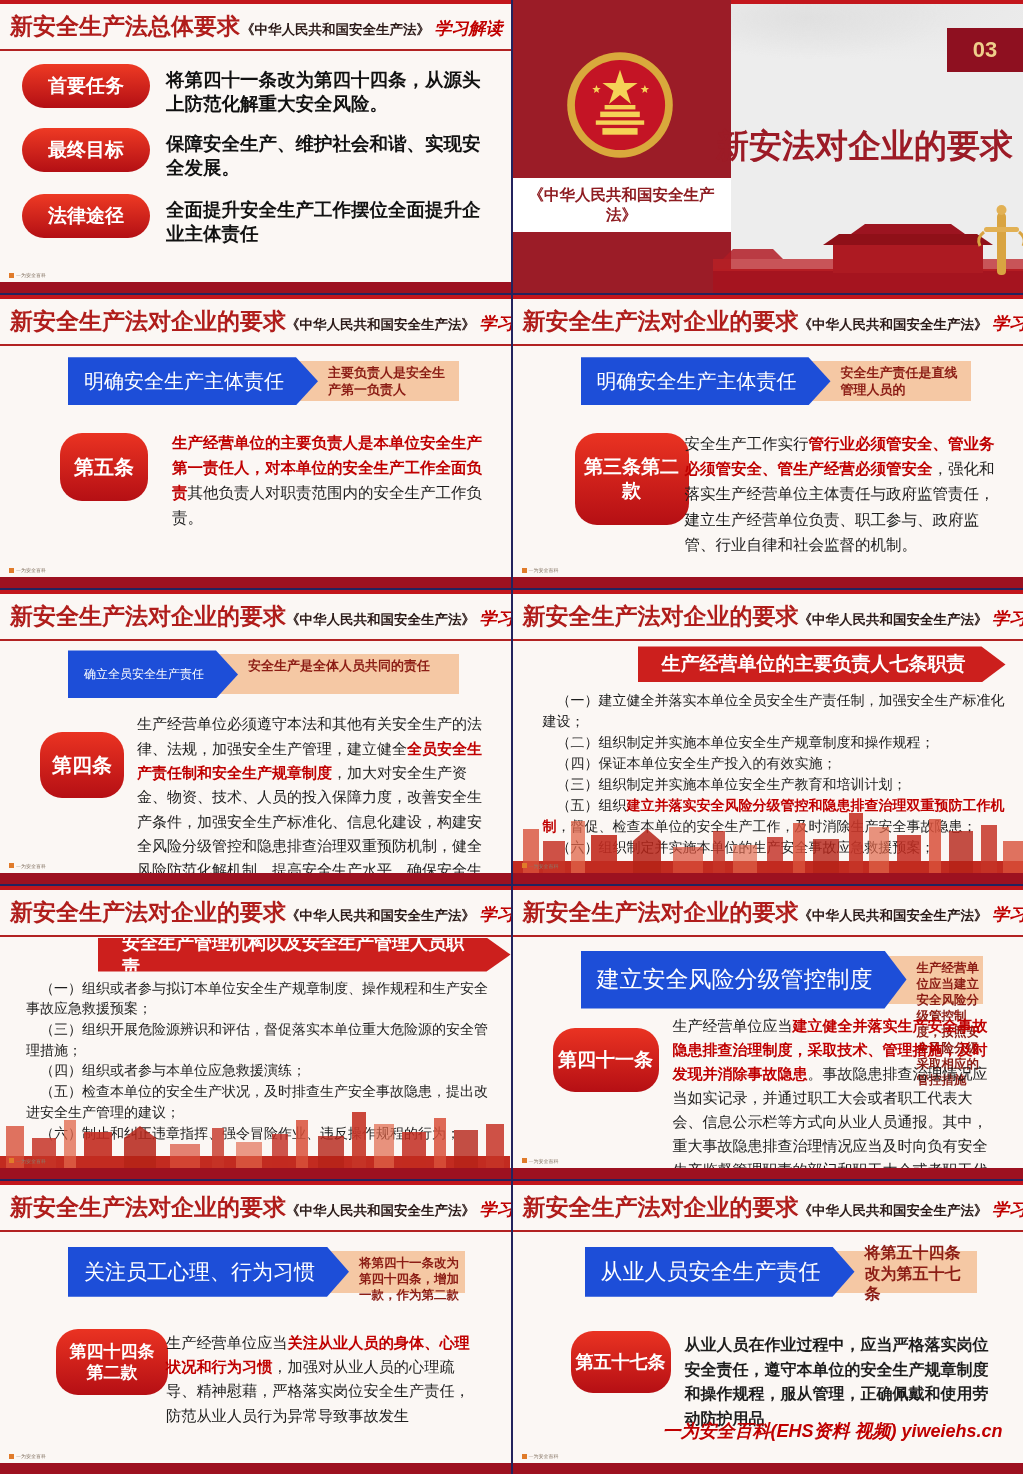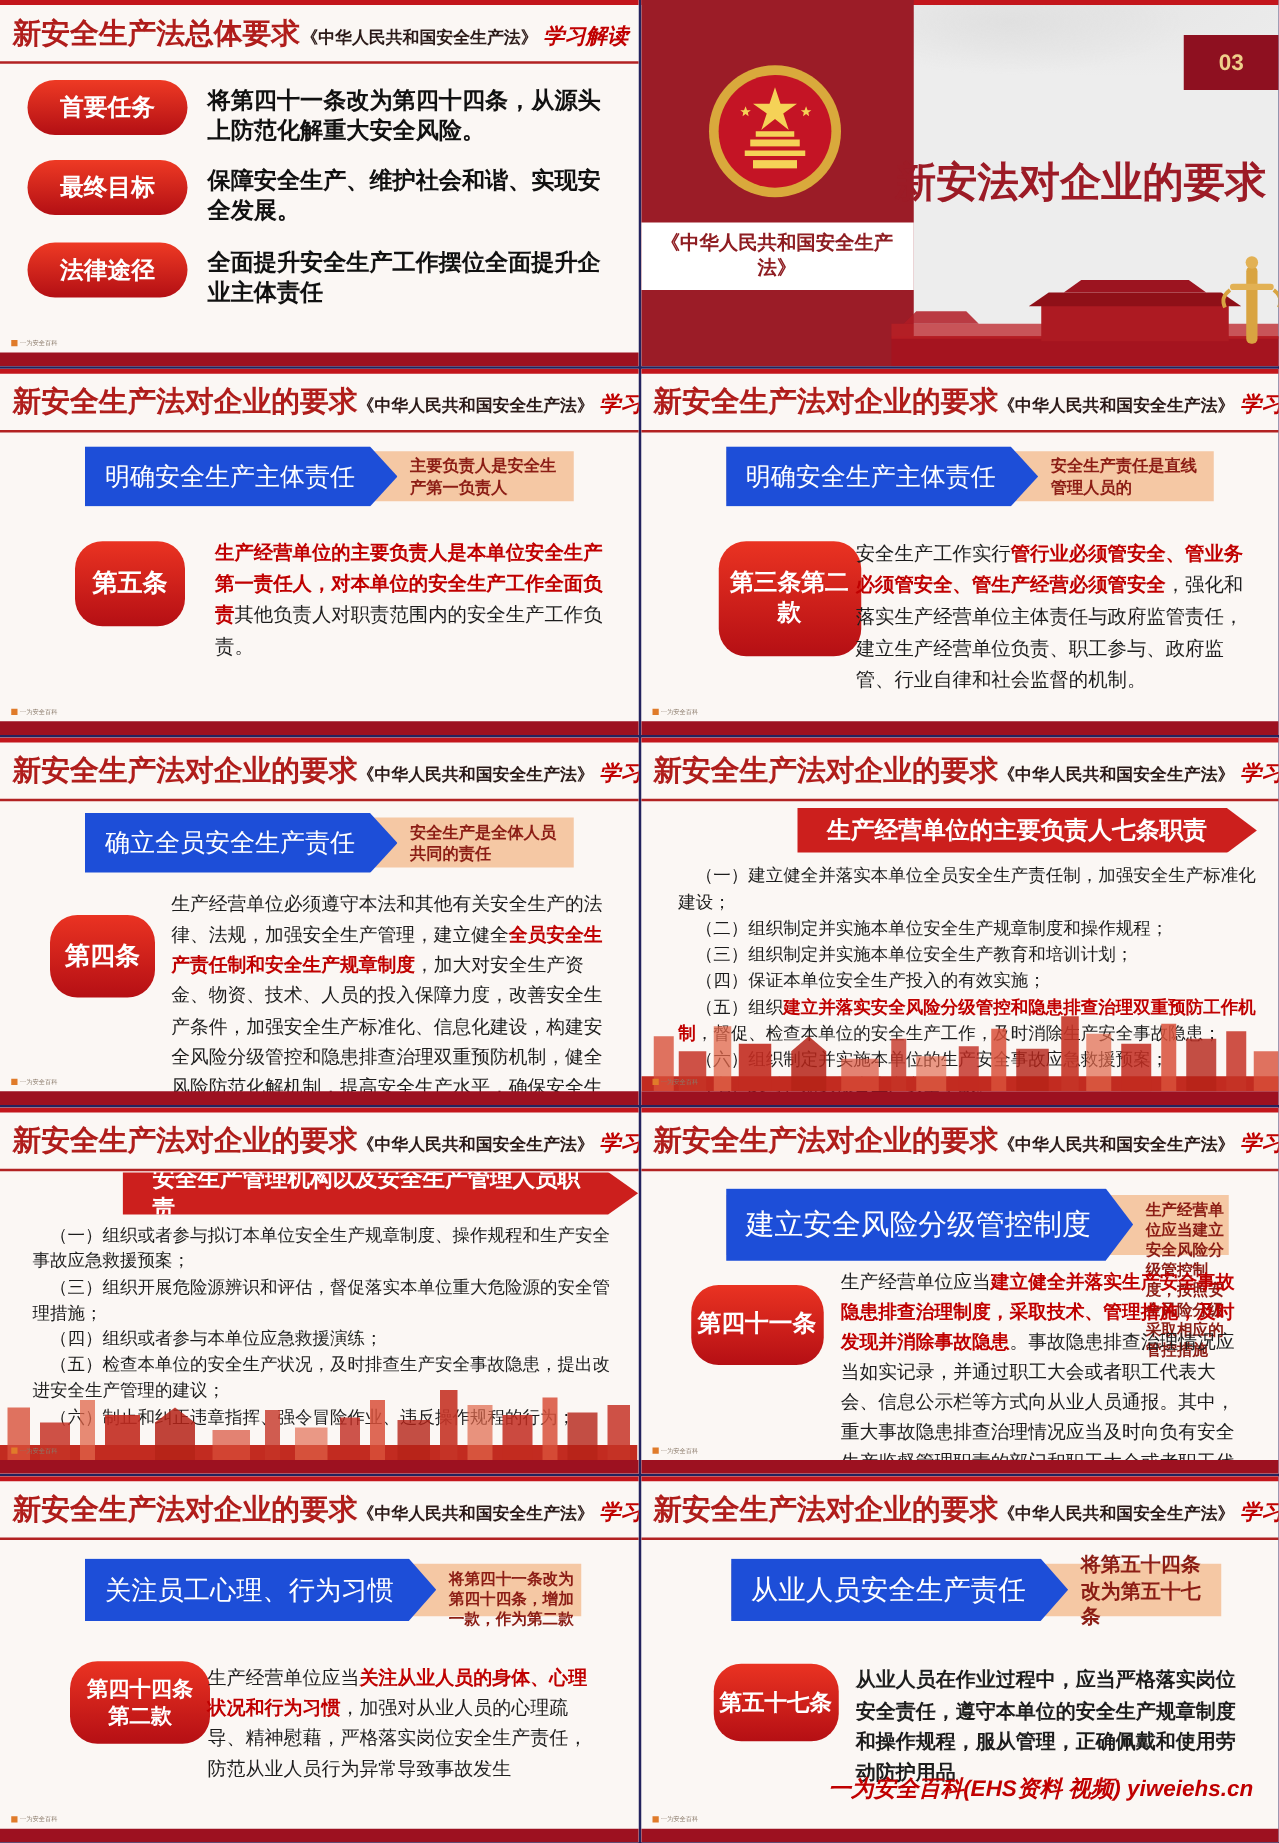--- a/index.html
+++ b/index.html
@@ -43,21 +43,21 @@
   
   .s2{background:#ededed;}
   .s2 .swirl{position:absolute;inset:0;background:
     radial-gradient(ellipse 200px 60px at 58% 6%, #e0e0e0 0%, rgba(224,224,224,0) 70%),
     radial-gradient(ellipse 260px 70px at 75% 3%, #e6e6e6 0%, rgba(230,230,230,0) 75%);}
   .s2l{position:absolute;left:0;top:0;bottom:0;width:218px;background:#9b1c27;}
   .s2banner{position:absolute;left:0;top:178px;width:218px;height:54px;background:#ffffff;
     color:#8e1d22;font-weight:bold;font-size:15.5px;line-height:1.3;text-align:center;
     display:flex;align-items:center;justify-content:center;padding:0 6px;box-sizing:border-box;}
   .s2num{position:absolute;right:0;top:28px;width:76px;height:44px;background:#8e1020;
-    color:#efcf8b;font-weight:bold;font-size:18px;display:flex;align-items:center;justify-content:center;}
+    color:#efcf8b;font-weight:bold;font-size:22px;display:flex;align-items:center;justify-content:center;}
   .s2title{position:absolute;right:10px;top:124px;color:#9c1b26;font-weight:bold;font-size:33px;white-space:nowrap;}
   .s2band{position:absolute;left:218px;right:0;bottom:0;height:24px;background:#a5141f;}
   .artsvg{position:absolute;}
 </style>
 </head>
 <body>
 
 <div id="sheet">
 
   <div class="slide">
@@ -177,21 +177,21 @@
     <div class="topstrip"></div>
     <div class="shead">
       <span class="t">新安全生产法对企业的要求</span>
       <span class="sub">
         <span class="book">《中华人民共和国安全生产法》</span>
         <span class="study">学习解读</span>
       </span>
     </div>
     <div class="headline"></div>
     <div class="bannerA" style="top:64px;left:68px;right:52px;height:40px;">
-      <span class="red" style="font-size:20px;">确立全员安全生产责任</span>
+      <span class="red" style="font-size:12px;">确立全员安全生产责任</span>
       <span class="note">安全生产是全体人员共同的责任</span>
     </div>
     <div class="artbox" style="left:40px;top:142px;width:84px;height:66px;font-size:20px;">第四条</div>
     <div class="bodytxt" style="left:137px;top:122px;right:24px;font-size:15px;line-height:1.62;">
       <span>生产经营单位必须遵守本法和其他有关安全生产的法律、法规，加强安全生产管理，建立健全</span><span class="em">全员安全生产责任制和安全生产规章制度</span><span>，加大对安全生产资金、物资、技术、人员的投入保障力度，改善安全生产条件，加强安全生产标准化、信息化建设，构建安全风险分级管控和隐患排查治理双重预防机制，健全风险防范化解机制，提高安全生产水平，确保安全生产</span>
     </div>
     <span class="wm">
         <i></i>
         <span>一为安全百科</span>
       </span>
@@ -205,22 +205,22 @@
       <span class="sub">
         <span class="book">《中华人民共和国安全生产法》</span>
         <span class="study">学习解读</span>
       </span>
     </div>
     <div class="headline"></div>
     <div class="bannerB" style="top:56px;left:125px;height:36px;font-size:19px;">生产经营单位的主要负责人七条职责</div>
     <div class="bodytxt" style="left:30px;top:100px;right:14px;font-size:14px;line-height:1.5;">
       <div class="li"><span>（一）建立健全并落实本单位全员安全生产责任制，加强安全生产标准化建设；</span></div>
       <div class="li"><span>（二）组织制定并实施本单位安全生产规章制度和操作规程；</span></div>
+      <div class="li"><span>（四）保证本单位安全生产投入的有效实施；</span></div>
       <div class="li"><span>（三）组织制定并实施本单位安全生产教育和培训计划；</span></div>
-      <div class="li"><span>（四）保证本单位安全生产投入的有效实施；</span></div>
       <div class="li"><span>（五）组织</span><span class="em">建立并落实安全风险分级管控和隐患排查治理双重预防工作机制</span><span>，督促、检查本单位的安全生产工作，及时消除生产安全事故隐患；</span></div>
       <div class="li"><span>（六）组织制定并实施本单位的生产安全事故应急救援预案；</span></div>
       <div class="li"><span>（七）及时、如实报告生产安全事故。”</span></div>
     </div>
     <svg class="artsvg" style="left:0;bottom:11px;" width="510" height="72" viewBox="0 0 510 72" preserveAspectRatio="none">
       <rect x="0" y="60" width="510" height="12" fill="#c22b20"></rect>
       <rect x="10" y="28" width="16" height="44" fill="#d8503a" opacity="0.8"></rect>
       <rect x="30" y="40" width="22" height="32" fill="#c53427" opacity="0.85"></rect>
       <rect x="58" y="20" width="14" height="52" fill="#e0664a" opacity="0.75"></rect>
       <rect x="78" y="34" width="26" height="38" fill="#c22b20" opacity="0.9"></rect>

